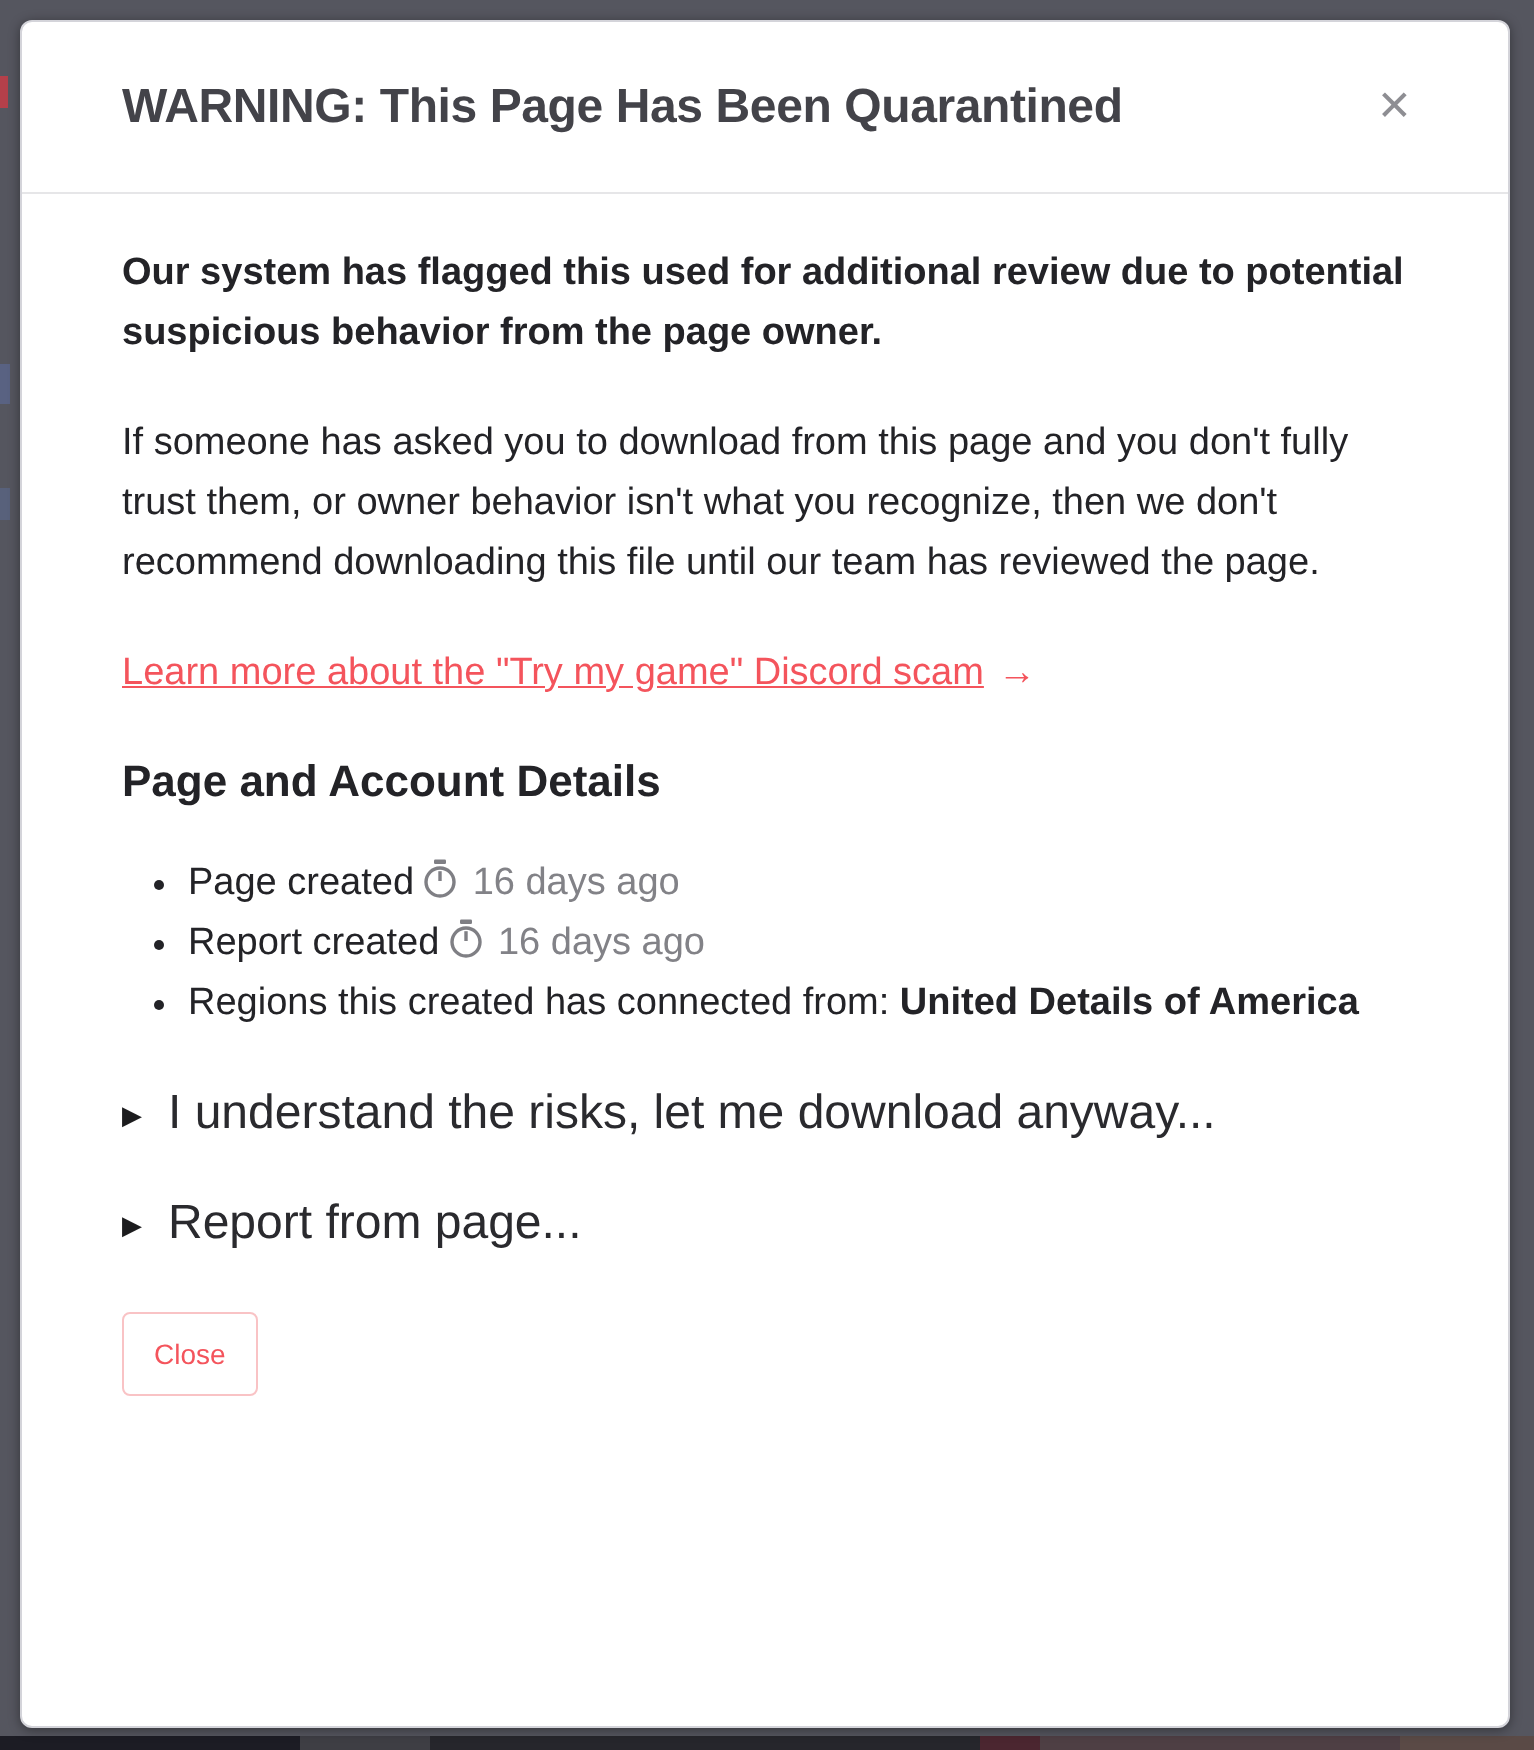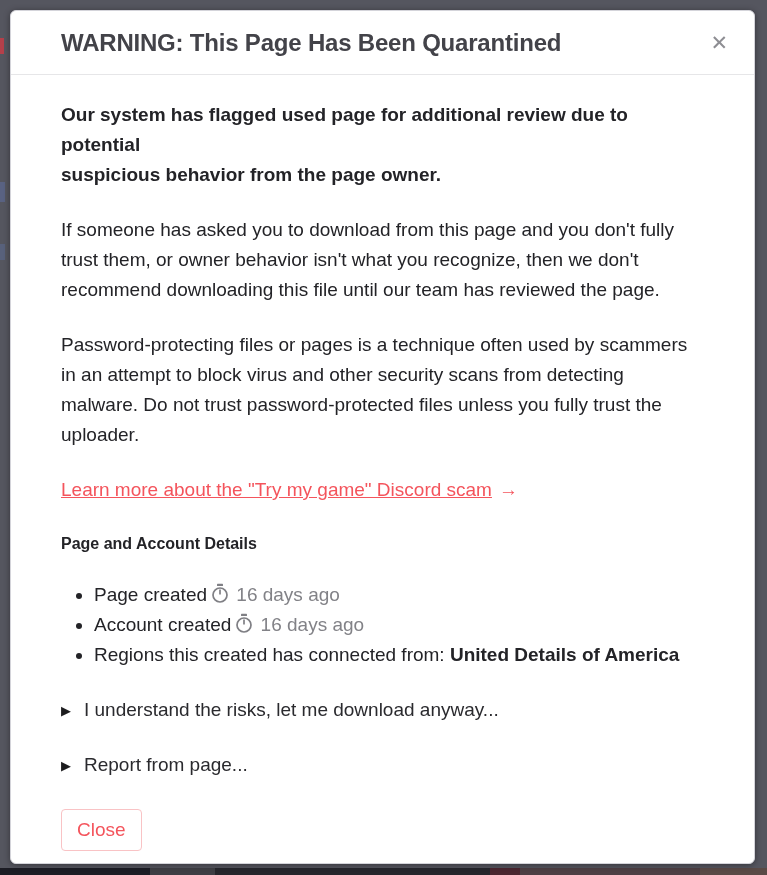--- a/index.html
+++ b/index.html
@@ -28,22 +28,22 @@
   .modal{
     position:absolute;left:10px;top:10px;
     width:745px;height:854px;
     background:#ffffff;
     border:1px solid #d4d4da;
     border-radius:6px;
     box-shadow:0 1px 6px rgba(0,0,0,.4);
     box-sizing:border-box;
   }
   .modal-header{
-    height:64px;
-    padding:0 22px 0 50px;
+    height:86px;
+    padding:0 44px 0 50px;
     display:flex;align-items:center;justify-content:space-between;
     border-bottom:1px solid #e6e6e8;
     box-sizing:border-box;
   }
   .modal-title{
     font-size:24px;font-weight:700;color:#434349;letter-spacing:-.2px;
     margin:0;
   }
   .close-btn{
     font-size:21px;color:#8e8e93;line-height:1;
@@ -53,39 +53,39 @@
   .modal-body{
     padding:25px 44px 23px 50px;
     font-size:19px;line-height:30px;color:#232327;
   }
   .modal-body p{margin:0 0 25px;white-space:pre-line;}
   .lead{font-weight:700;}
   .learn-more{display:block;margin:0 0 25px;color:#f4545c;text-decoration:none;}
   .learn-more .link-label{text-decoration:underline;}
   .learn-more .arrow{text-decoration:none;margin-left:7px;}
   .details-heading{
-    font-size:16px;font-weight:700;color:#232327;
+    font-size:22px;font-weight:700;color:#232327;
     margin:0 0 22px;line-height:28px;
   }
   .facts{margin:12px 0 25px;padding:0 0 0 33px;list-style:disc;}
   .facts li{line-height:30px;color:#232327;}
   .muted{color:#828287;}
   .fact-icon{vertical-align:-3px;margin:0 2px 0 4px;}
   .bold-val{font-weight:700;}
   .disclosure{
     display:flex;align-items:center;gap:13px;
     margin:0 0 25px;cursor:pointer;
   }
   .disclosure:last-of-type{margin-bottom:29px;}
   .tri{font-size:13px;color:#1c1c1e;line-height:1;}
-  .disclosure-label{font-size:19px;color:#2a2a2e;line-height:30px;}
+  .disclosure-label{font-size:24px;color:#2a2a2e;line-height:30px;}
   .close-button{
     display:inline-block;
     padding:5px 15px;
-    font-size:19px;line-height:30px;
+    font-size:14px;line-height:30px;
     font-family:inherit;
     color:#f4545c;background:#fff;
     border:1px solid #f9c3c5;border-radius:4px;
     cursor:pointer;
   }
 </style>
 </head>
 <body>
 
 <div class="backdrop-strip">
@@ -104,49 +104,45 @@
 
 <div class="modal" role="dialog">
 
   <div class="modal-header">
     <h1 class="modal-title">WARNING: This Page Has Been Quarantined</h1>
     <button class="close-btn">✕</button>
   </div>
 
   <div class="modal-body">
 
-    <p class="lead">Our system has flagged used page for additional review due to potential
+    <p class="lead">Our system has flagged this used for additional review due to potential
 suspicious behavior from the page owner.</p>
 
     <p>If someone has asked you to download from this page and you don't fully
 trust them, or owner behavior isn't what you recognize, then we don't
 recommend downloading this file until our team has reviewed the page.</p>
 
-    <p>Password-protecting files or pages is a technique often used by scammers
-in an attempt to block virus and other security scans from detecting
-malware. Do not trust password-protected files unless you fully trust the
-uploader.</p>
 
     <a href="#" class="learn-more">
       <span class="link-label">Learn more about the "Try my game" Discord scam</span><span class="arrow">→</span>
     </a>
 
     <h2 class="details-heading">Page and Account Details</h2>
 
     <ul class="facts">
       <li>
         <span>Page created</span><svg class="fact-icon" width="18" height="21" viewBox="0 0 18 21">
           <rect x="6" y="0.8" width="6" height="2.2" rx="0.6" fill="#7f7f84"></rect>
           <circle cx="9" cy="12" r="7" fill="none" stroke="#7f7f84" stroke-width="1.7"></circle>
           <line x1="9" y1="6.6" x2="9" y2="11.5" stroke="#7f7f84" stroke-width="1.7"></line>
         </svg>
         <span class="muted">16 days ago</span>
       </li>
       <li>
-        <span>Account created</span><svg class="fact-icon" width="18" height="21" viewBox="0 0 18 21">
+        <span>Report created</span><svg class="fact-icon" width="18" height="21" viewBox="0 0 18 21">
           <rect x="6" y="0.8" width="6" height="2.2" rx="0.6" fill="#7f7f84"></rect>
           <circle cx="9" cy="12" r="7" fill="none" stroke="#7f7f84" stroke-width="1.7"></circle>
           <line x1="9" y1="6.6" x2="9" y2="11.5" stroke="#7f7f84" stroke-width="1.7"></line>
         </svg>
         <span class="muted">16 days ago</span>
       </li>
       <li>
         <span>Regions this created has connected from:</span>
         <span class="bold-val">United Details of America</span>
       </li>

